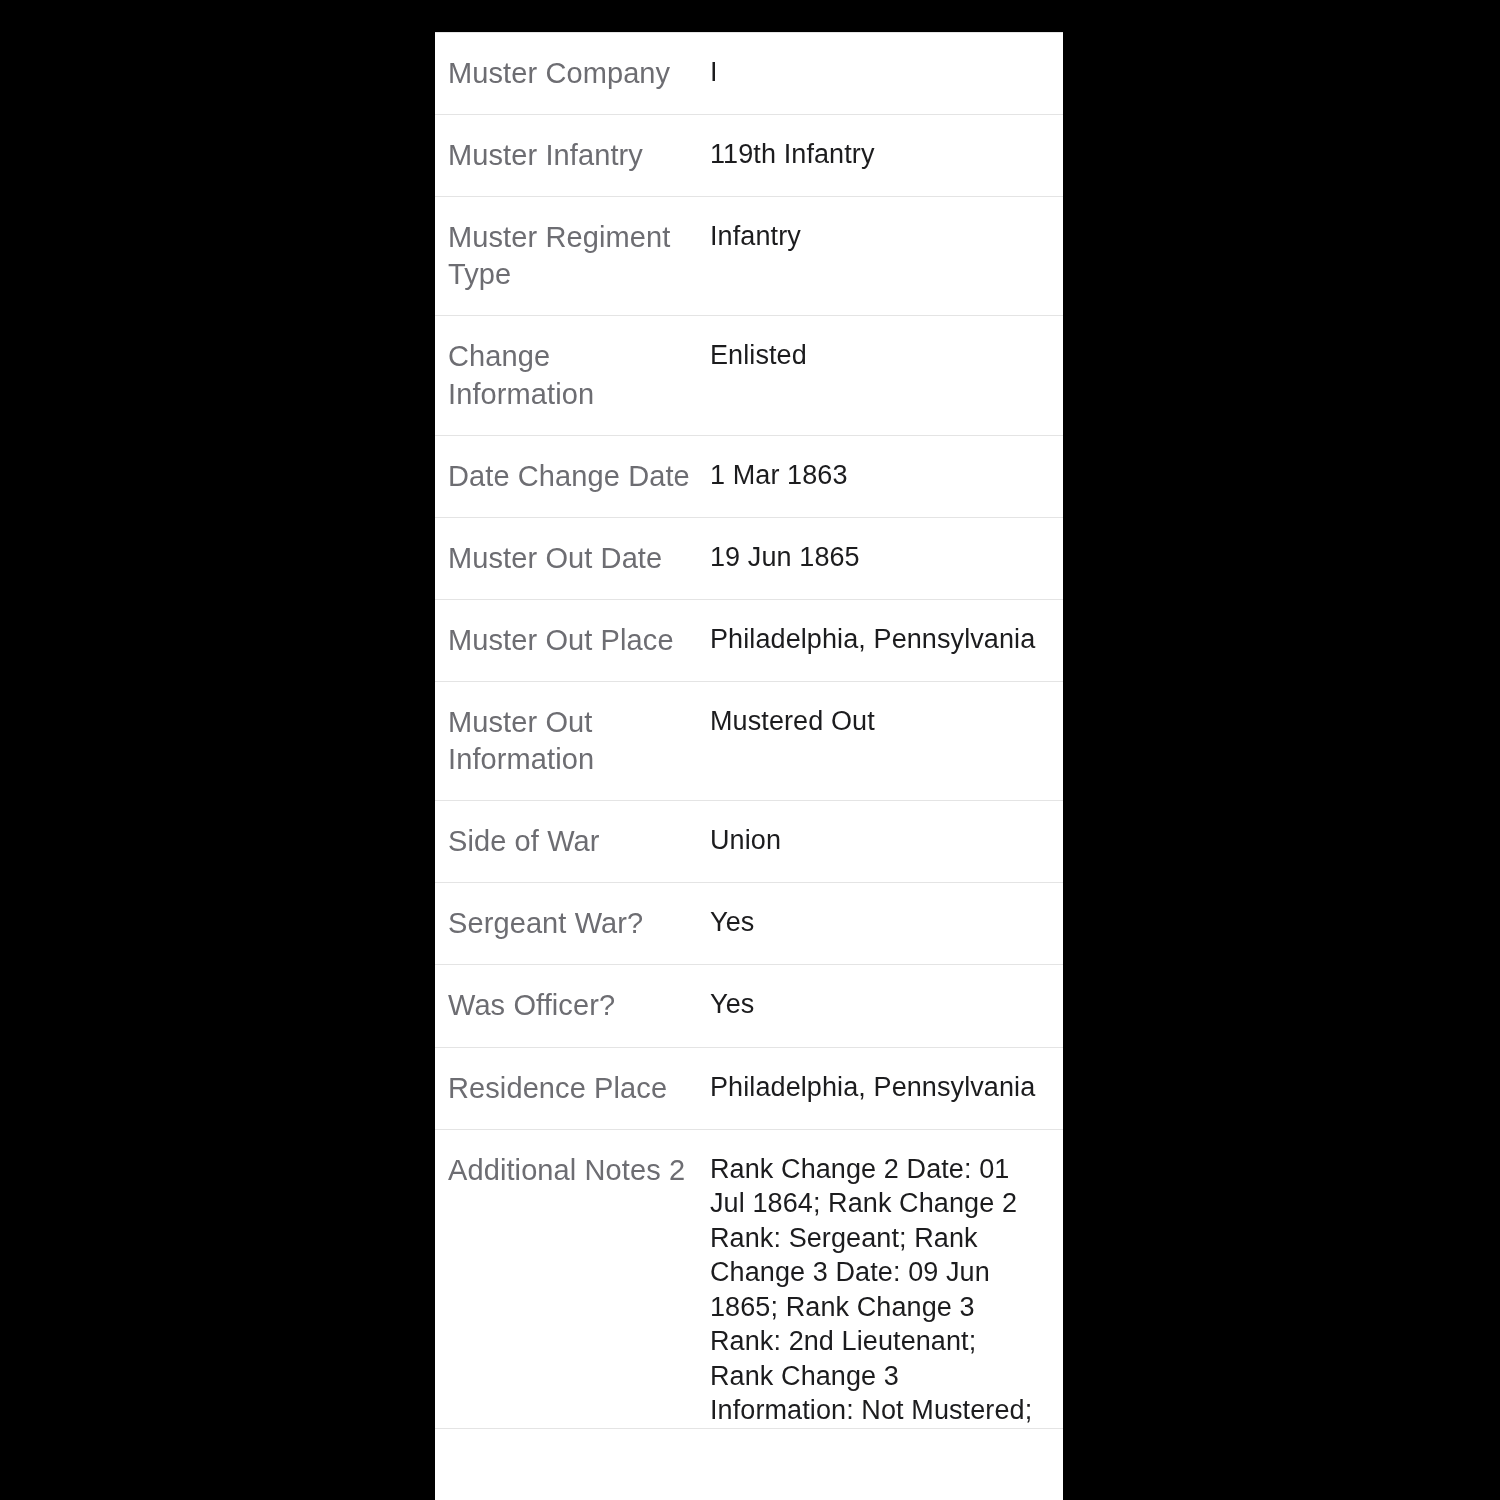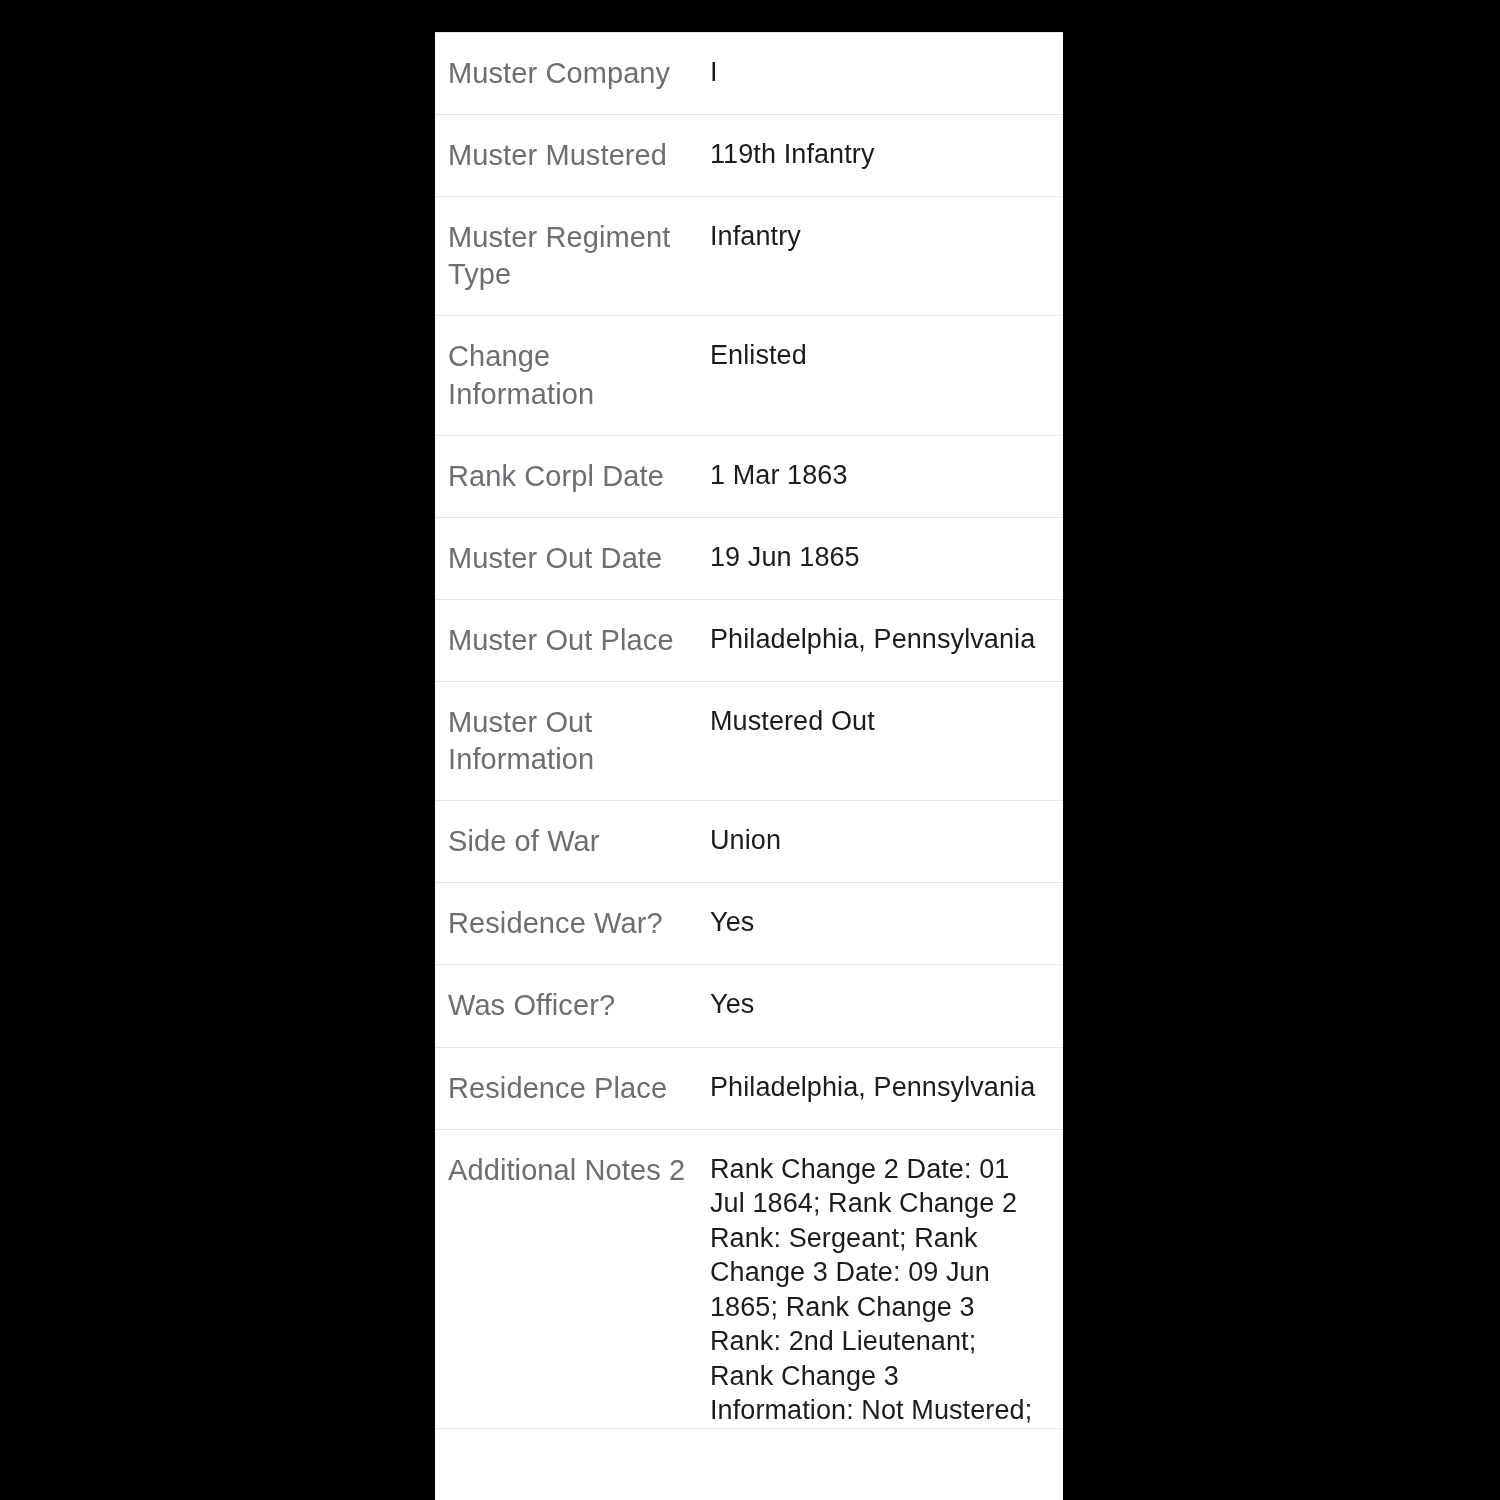--- a/index.html
+++ b/index.html
@@ -68,53 +68,53 @@
 
 <div class="stage">
   <div class="record-panel">
     <table class="record-table">
       <tbody>
         <tr class="record-row">
           <td class="cell-label">Muster Company</td>
           <td class="cell-value">I</td>
         </tr>
         <tr class="record-row">
-          <td class="cell-label">Muster Mustered</td>
+          <td class="cell-label">Muster Infantry</td>
           <td class="cell-value">119th Infantry</td>
         </tr>
         <tr class="record-row">
           <td class="cell-label">Muster Regiment Type</td>
           <td class="cell-value">Infantry</td>
         </tr>
         <tr class="record-row">
           <td class="cell-label">Change Information</td>
           <td class="cell-value">Enlisted</td>
         </tr>
         <tr class="record-row">
-          <td class="cell-label">Rank Corpl Date</td>
+          <td class="cell-label">Date Change Date</td>
           <td class="cell-value">1 Mar 1863</td>
         </tr>
         <tr class="record-row">
           <td class="cell-label">Muster Out Date</td>
           <td class="cell-value">19 Jun 1865</td>
         </tr>
         <tr class="record-row">
           <td class="cell-label">Muster Out Place</td>
           <td class="cell-value">Philadelphia, Pennsylvania</td>
         </tr>
         <tr class="record-row">
           <td class="cell-label">Muster Out Information</td>
           <td class="cell-value">Mustered Out</td>
         </tr>
         <tr class="record-row">
           <td class="cell-label">Side of War</td>
           <td class="cell-value">Union</td>
         </tr>
         <tr class="record-row">
-          <td class="cell-label">Residence War?</td>
+          <td class="cell-label">Sergeant War?</td>
           <td class="cell-value">Yes</td>
         </tr>
         <tr class="record-row">
           <td class="cell-label">Was Officer?</td>
           <td class="cell-value">Yes</td>
         </tr>
         <tr class="record-row">
           <td class="cell-label">Residence Place</td>
           <td class="cell-value">Philadelphia, Pennsylvania</td>
         </tr>

